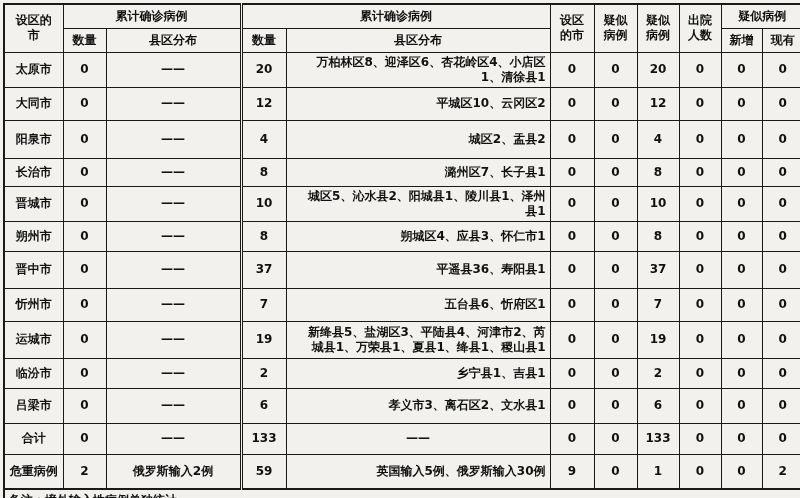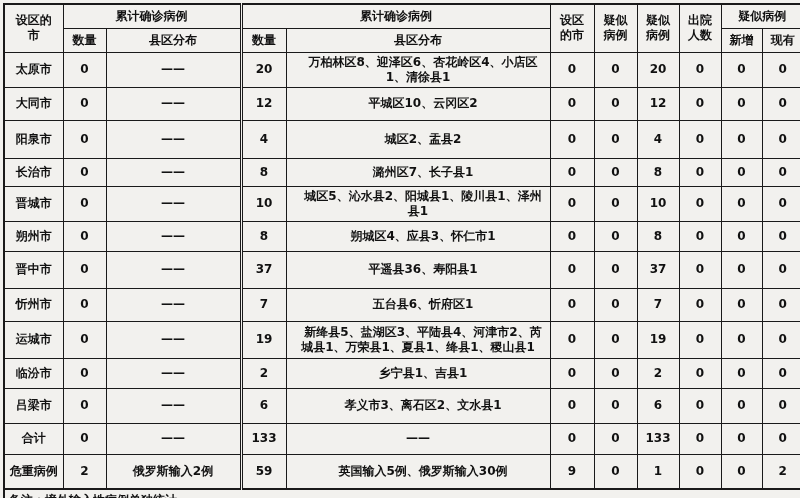--- a/index.html
+++ b/index.html
@@ -35,21 +35,21 @@
     word-break: break-all;
     overflow: hidden;
   }
   th { font-weight: bold; }
   
   .th-city   { padding: 0 7px; }
   .two-line  { padding: 0 8px; }
   
   .dbl { border-left: 3px double #1a1a1a; text-align: center; }
   td.dist-left {
-    text-align: center;
+    text-align: right;
     padding: 2px 4px;
     text-indent: 10px;
   }
   td.center { text-align: center; text-indent: 0; }
   tfoot td.note-cell {
     text-align: left;
     padding: 2px 4px;
     height: 16px;
     border-top: 2px solid #1a1a1a;
   }

